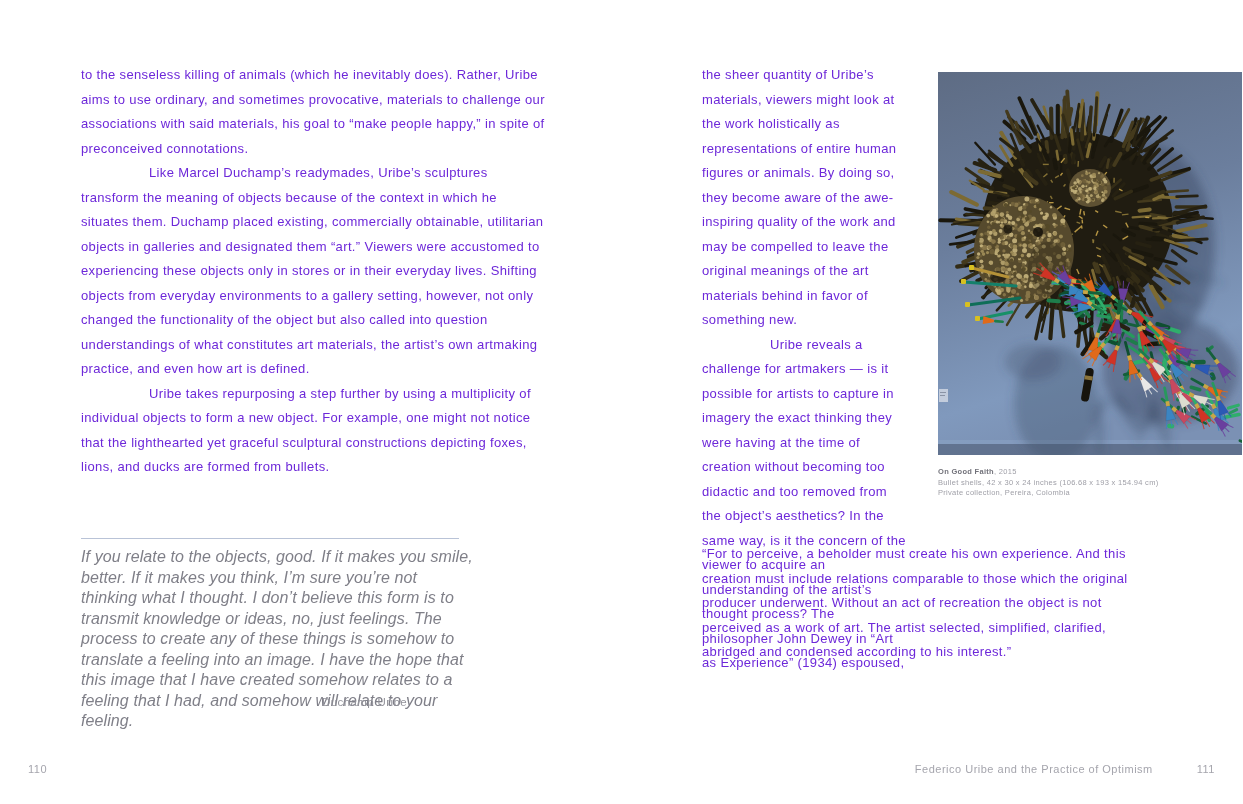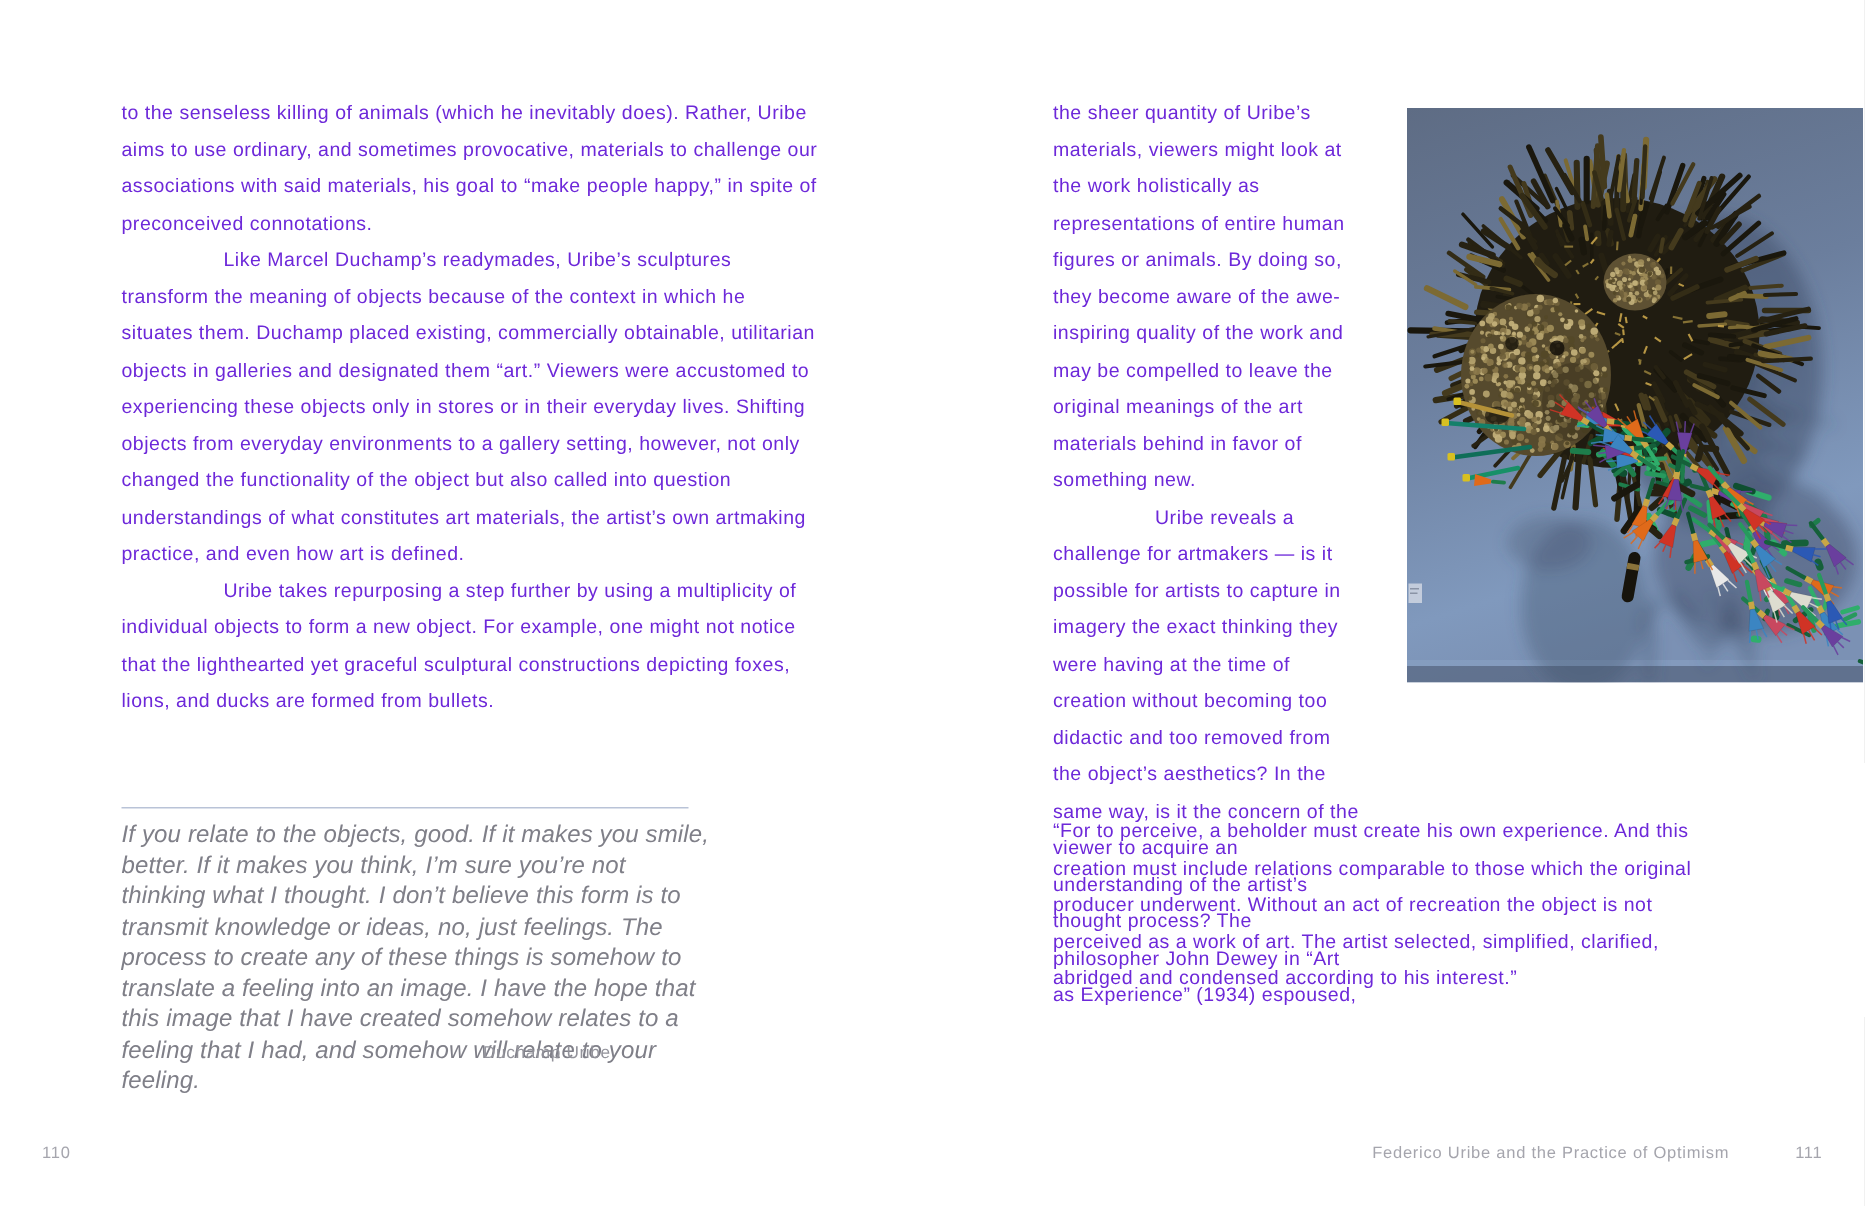--- a/index.html
+++ b/index.html
@@ -1533,19 +1533,24 @@
               <line x1="16" y1="0" x2="22.667208910764757" y2="0" stroke="#3b85c2" stroke-width="1" opacity="0.85"></line>
               <line x1="16" y1="4" x2="23.772053004601993" y2="6" stroke="#3b85c2" stroke-width="1" opacity="0.85"></line>
             </g>
             <g transform="translate(56 249) rotate(185)">
               <rect x="-10" y="-1.3" width="10" height="2.6" rx="1.3" fill="#1e7d4b"></rect>
               <polygon points="0,-1.3 0,1.3 11,4 11,-4" fill="#e06a1a"></polygon>
             </g>
           </g>
       </svg>
     </div>
+    <figcaption>
+      <div><span class="cap-title">On Good Faith</span><span>, 2015</span></div>
+      <div>Bullet shells, 42 x 30 x 24 inches (106.68 x 193 x 154.94 cm)</div>
+      <div>Private collection, Pereira, Colombia</div>
+    </figcaption>
   </figure>
 
   <div class="footer-right">
     <span>Federico Uribe and the Practice of Optimism</span>
     <span>111</span>
   </div>
 </div>
 
 </body></html>

